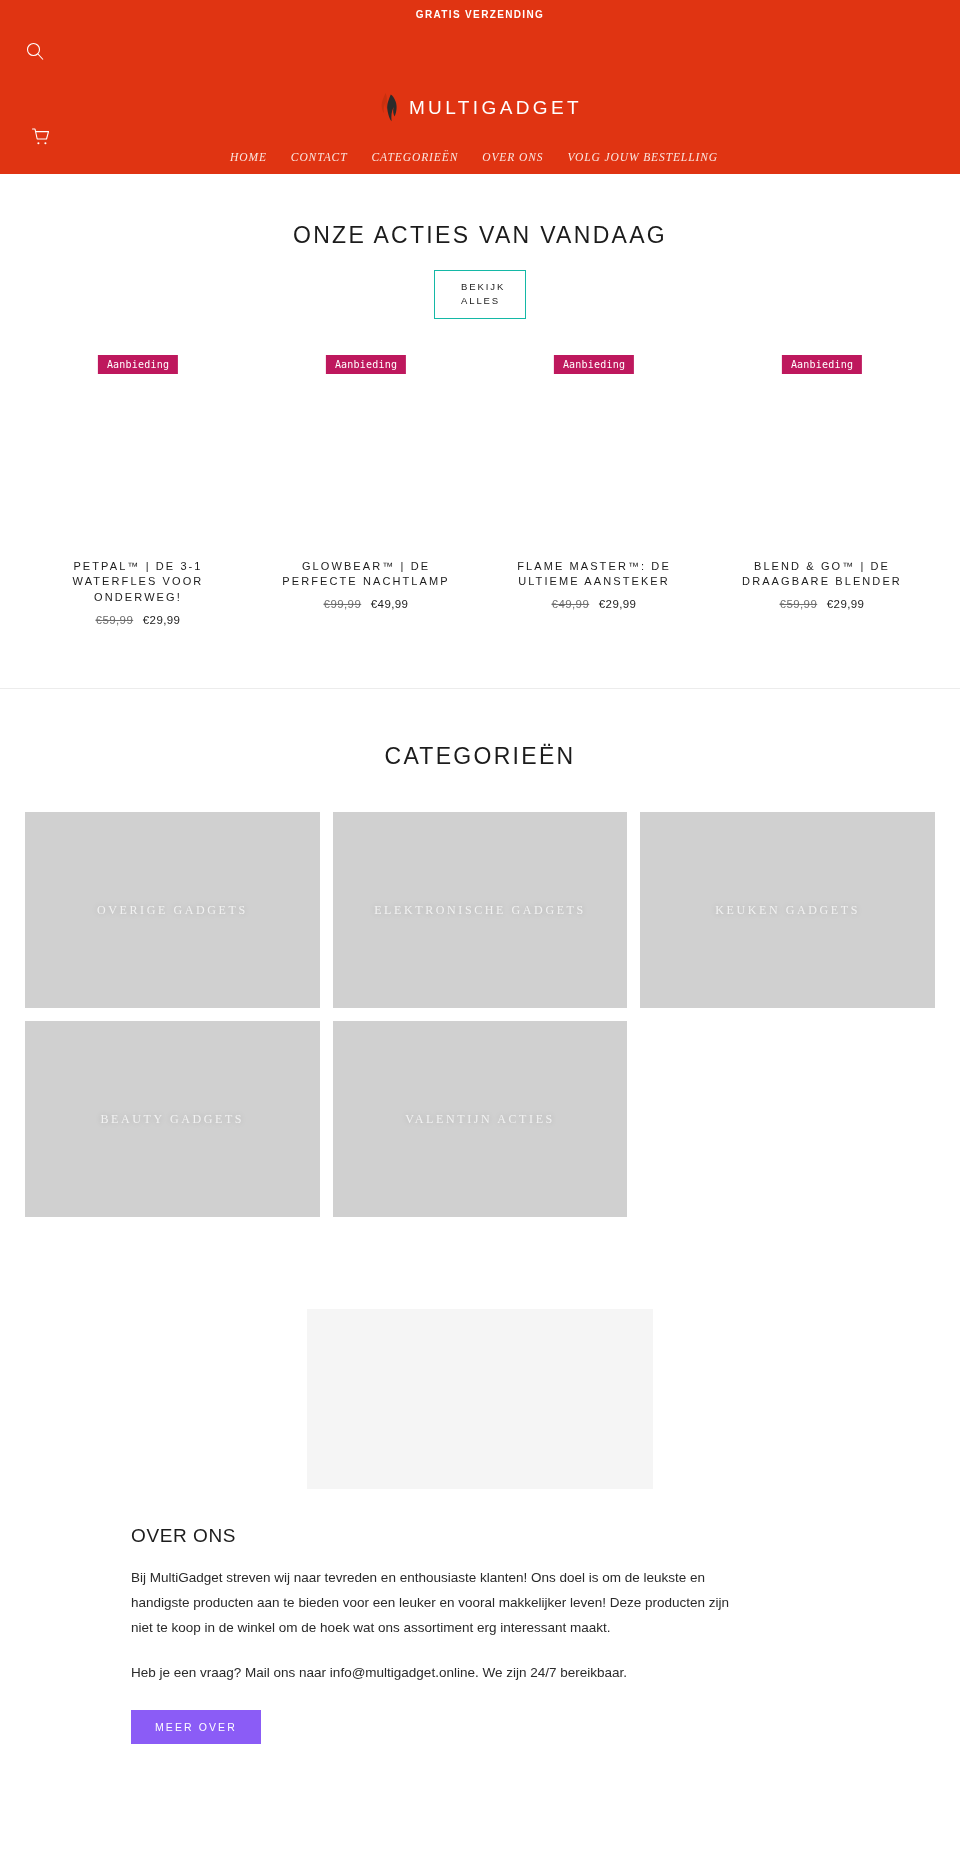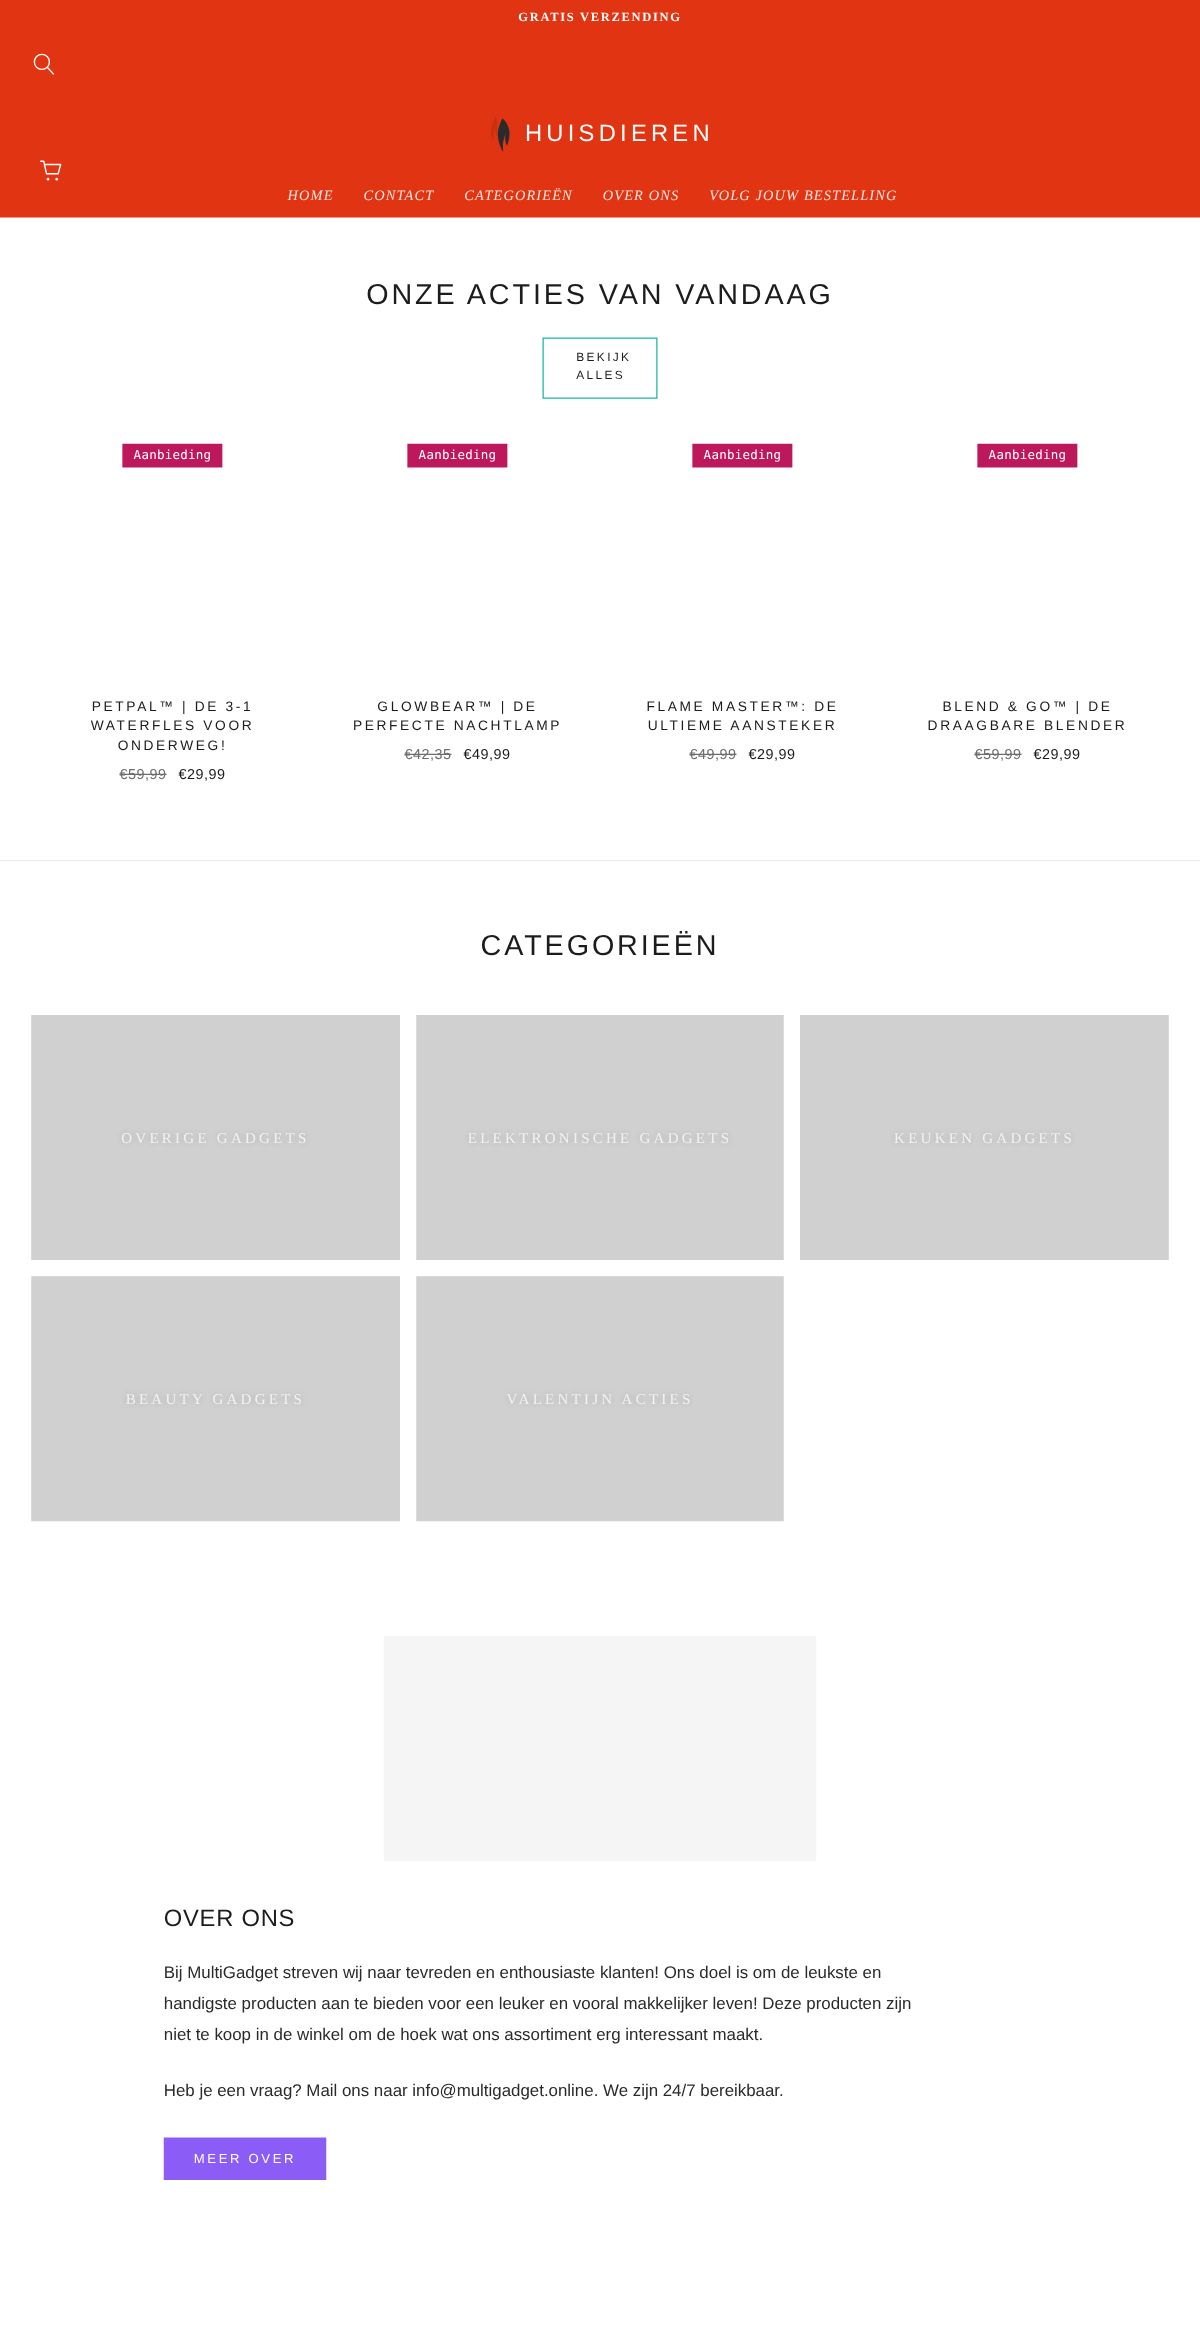--- a/index.html
+++ b/index.html
@@ -25,21 +25,20 @@
     display: flex;
     align-items: center;
     justify-content: center;
   }
   .announce-text {
     color: #ffffff;
     font-size: 10px;
     font-weight: bold;
     letter-spacing: 1.35px;
     text-transform: uppercase;
-    font-family: Liberation Serif, serif;
   }
   .search-btn {
     position: absolute;
     left: 22px;
     top: 40px;
     width: 26px;
     height: 26px;
     display: flex;
     align-items: center;
     justify-content: center;
@@ -288,21 +287,21 @@
     </span>
   </div>
 
   <div class="logo-wrap">
     <span class="logo-mark">
       <svg width="22" height="30" viewBox="0 0 22 30">
         <path d="M7.5 1 C5 7 3.2 11 3.8 15.5 C4.3 19.5 6 21 6 21 C5 17 6.2 13 8 9.5 C7 13.5 7.8 15.5 8.6 17 C8.2 12 10 6.5 7.5 1 Z" fill="#c9310f"></path>
         <path d="M12.8 2.5 C10.5 8 8.6 12.6 9.4 17.8 C10 22.4 12.2 28.4 13.6 29.2 C13 24 13.4 19.8 15.6 15 C14.6 19.4 15.4 22.4 16.6 24.6 C18.6 19.8 19.4 14 17.6 9.4 C16.2 5.8 14.6 3.8 12.8 2.5 Z" fill="#2b2b2b"></path>
       </svg>
     </span>
-    <span class="logo-text">HUISDIEREN</span>
+    <span class="logo-text">MULTIGADGET</span>
   </div>
 
   <nav class="main-nav">
     <span class="nav-item">HOME</span>
     <span class="nav-item">CONTACT</span>
     <span class="nav-item">CATEGORIEËN</span>
     <span class="nav-item">OVER ONS</span>
     <span class="nav-item">VOLG JOUW BESTELLING</span>
   </nav>
 </header>
@@ -324,21 +323,21 @@
         <span class="price-old">€59,99</span>
         <span class="price-new">€29,99</span>
       </div>
     </div>
 
     <div class="product-card">
       <span class="badge">Aanbieding</span>
       <div class="product-media"></div>
       <div class="product-title">GLOWBEAR™ | DE PERFECTE NACHTLAMP</div>
       <div class="price-row">
-        <span class="price-old">€42,35</span>
+        <span class="price-old">€99,99</span>
         <span class="price-new">€49,99</span>
       </div>
     </div>
 
     <div class="product-card">
       <span class="badge">Aanbieding</span>
       <div class="product-media"></div>
       <div class="product-title">FLAME MASTER™: DE ULTIEME AANSTEKER</div>
       <div class="price-row">
         <span class="price-old">€49,99</span>

